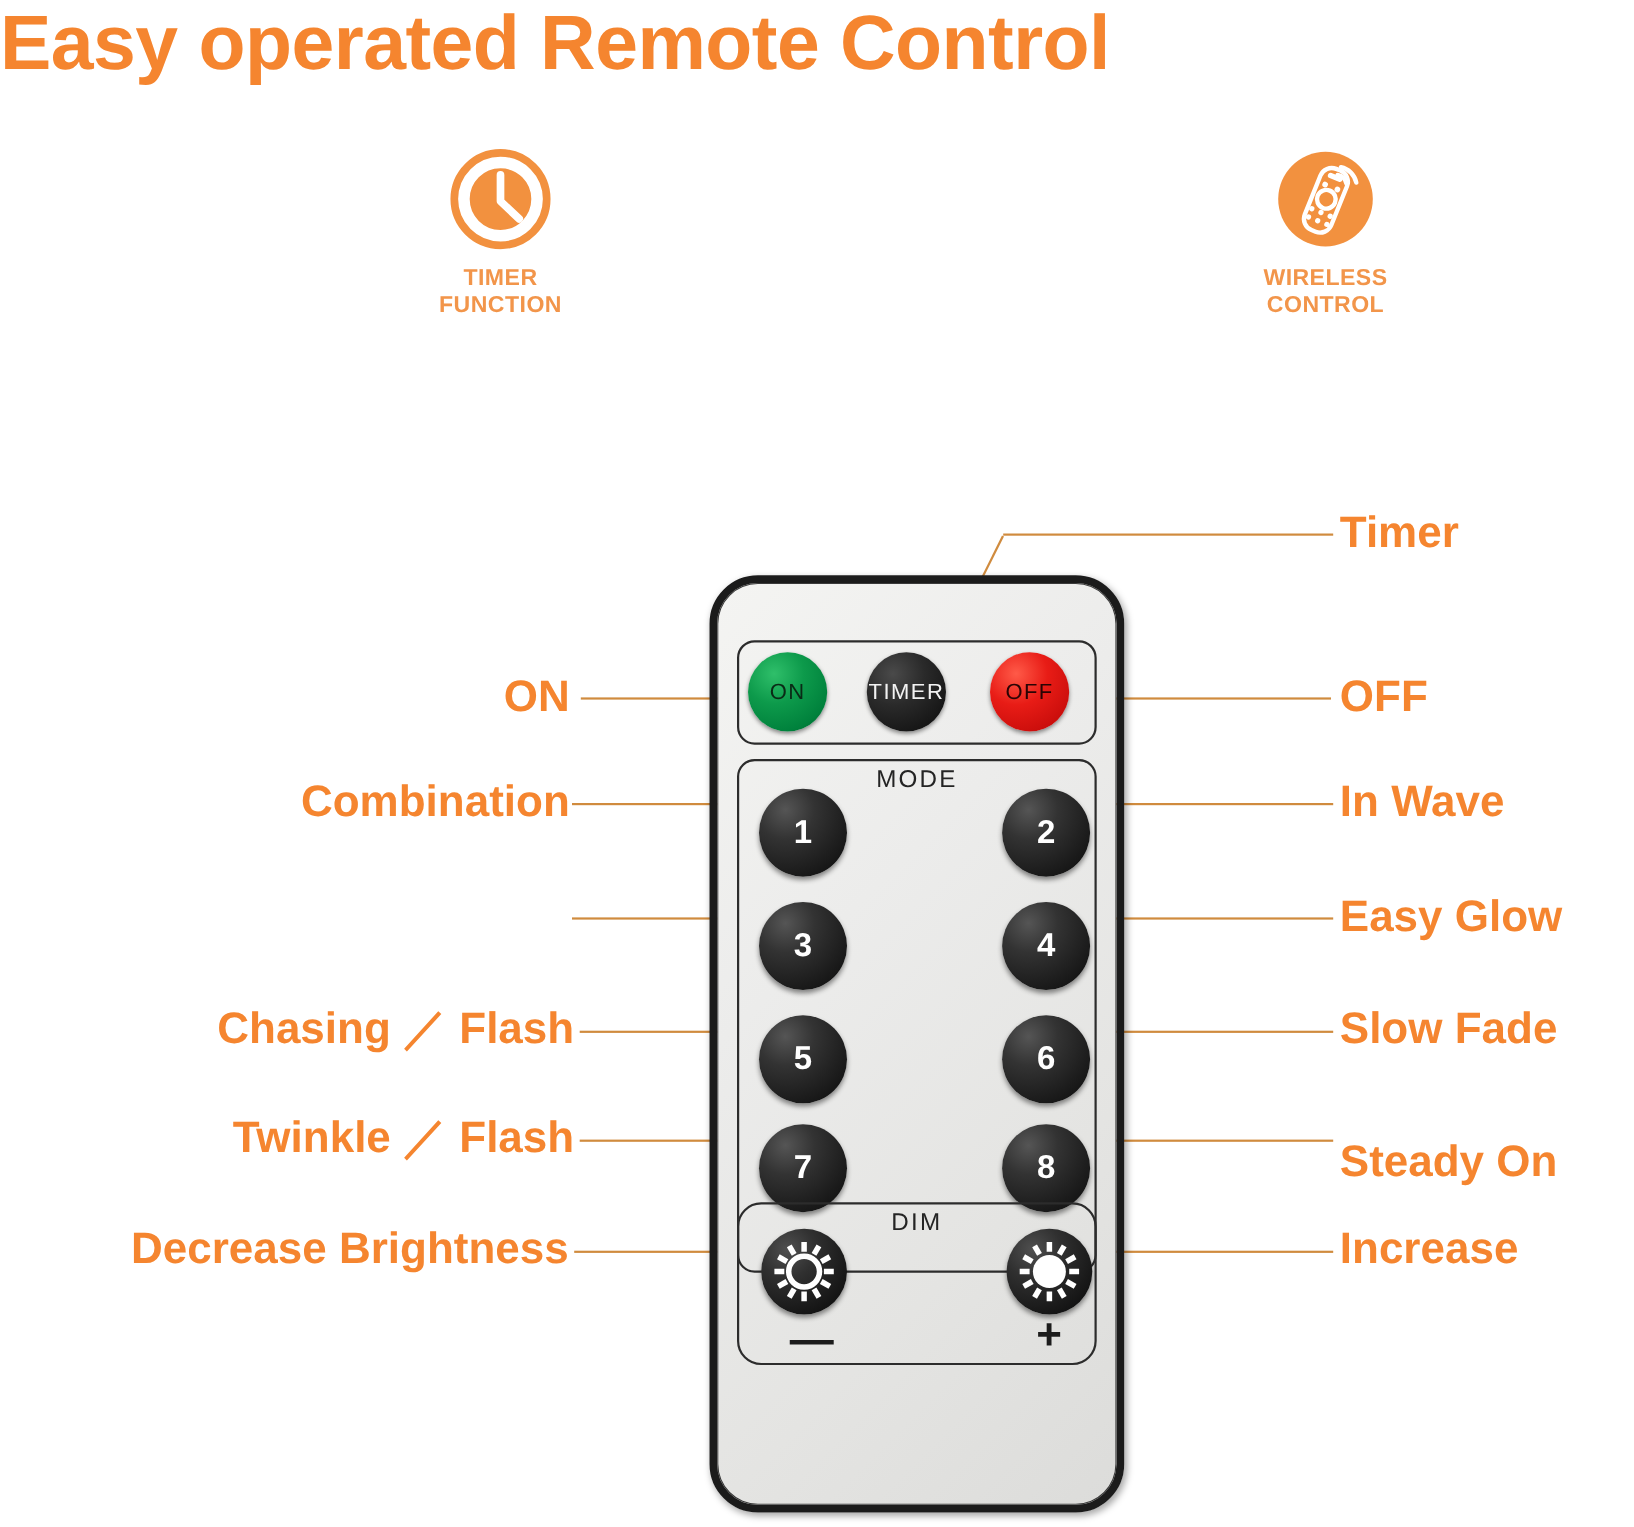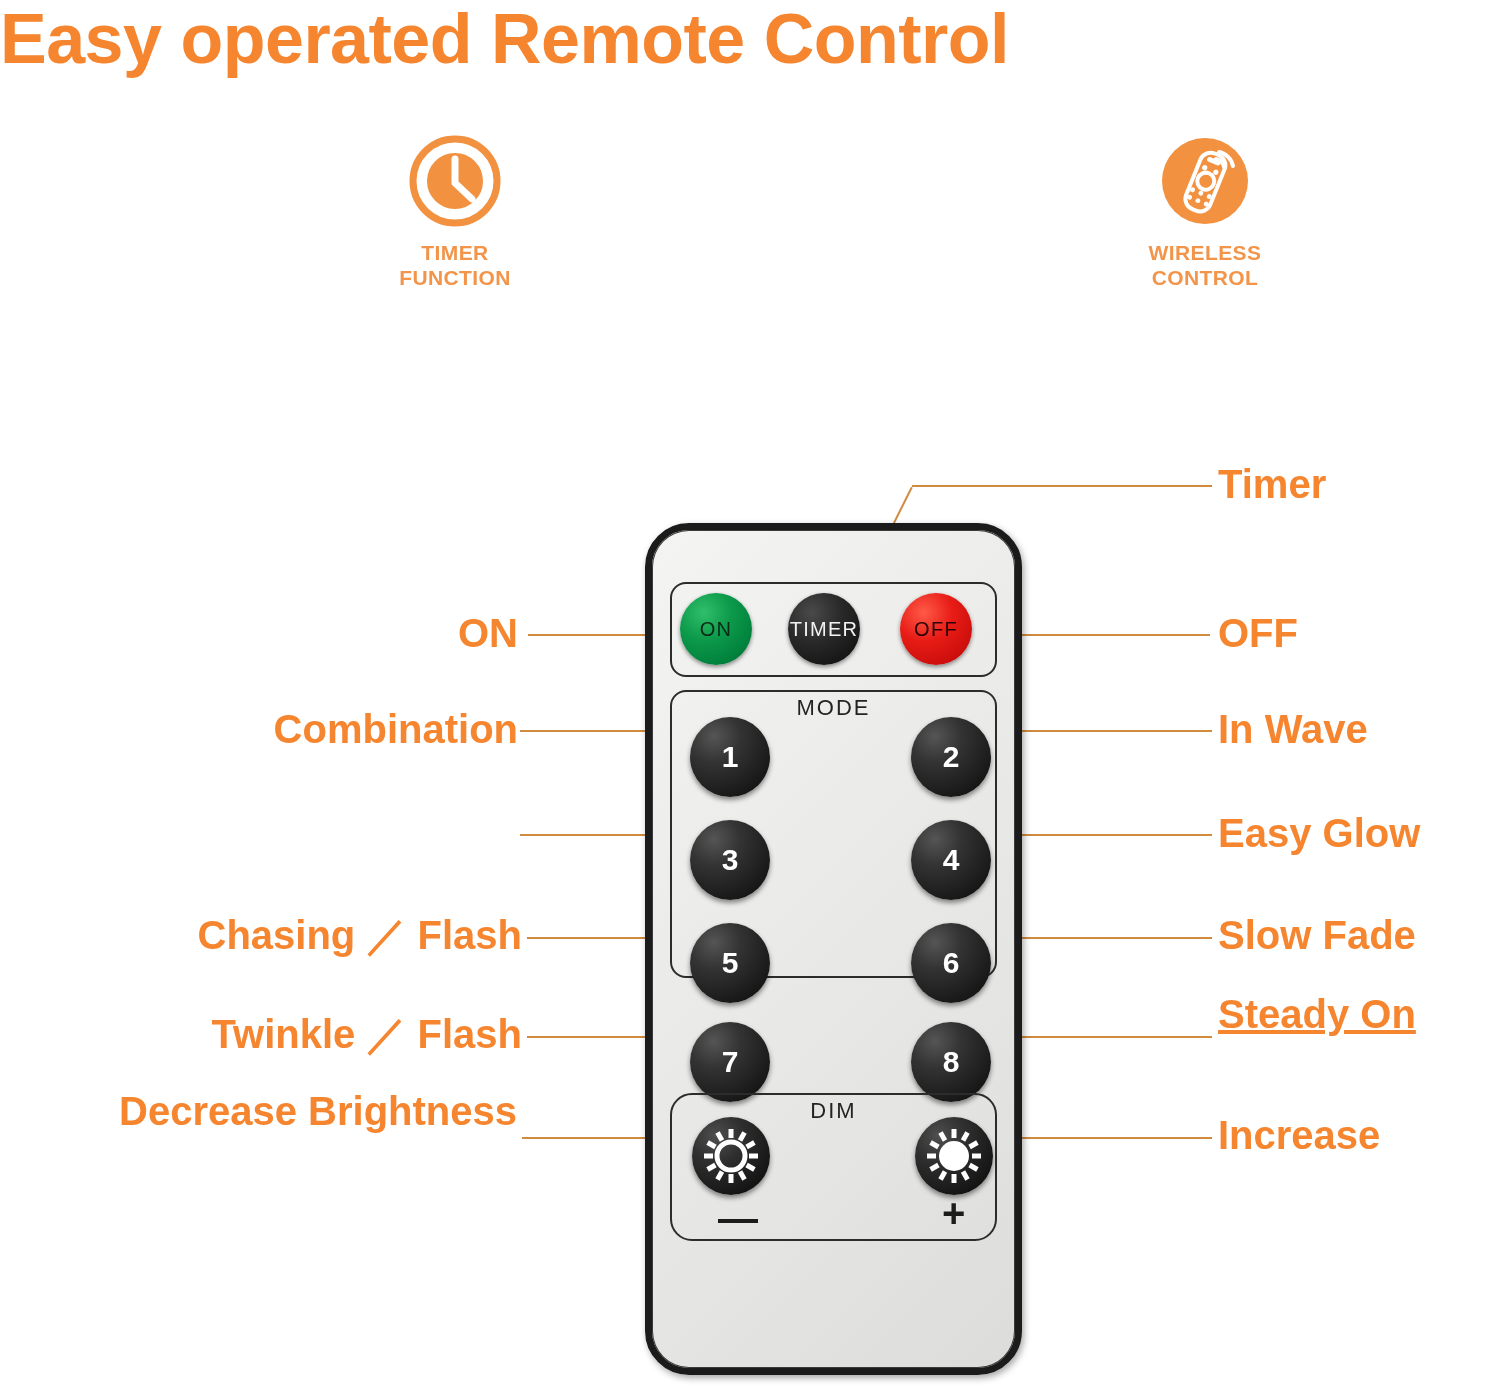--- a/index.html
+++ b/index.html
@@ -46,21 +46,21 @@
     border:7px solid #1b1b1b;
     box-shadow:0 0 0 1px #3a3a3a inset, 2px 3px 7px rgba(0,0,0,.35);
     box-sizing:border-box;
   }
   .panel{
     position:absolute;left:18px;right:18px;
     border:2px solid #2c2c2c;border-radius:16px;
     box-sizing:border-box;
   }
   #panel-power{top:52px;height:95px;}
-  #panel-mode{top:160px;height:288px;}
+  #panel-mode{top:160px;height:467px;}
   #panel-dim{top:563px;height:148px;border-radius:22px;}
 
   .panel-title{
     position:absolute;left:0;right:0;top:3px;text-align:center;
     font-size:22px;color:#242424;letter-spacing:2px;
     font-family:"Liberation Sans", sans-serif;
   }
 
   .btn{
     position:absolute;border-radius:50%;
@@ -276,23 +276,23 @@
       <div class="pm" style="left:46px;top:103px;">—</div>
       <div class="pm" style="left:270px;top:98px;">+</div>
     </div>
 
   </div>
 
   <div class="callout left" style="left:18px;top:610px;width:500px;">ON</div>
   <div class="callout left" style="left:18px;top:706px;width:500px;">Combination</div>
   <div class="callout left" style="left:12px;top:912px;width:510px;">Chasing ／ Flash</div>
   <div class="callout left" style="left:12px;top:1011px;width:510px;">Twinkle ／ Flash</div>
-  <div class="callout left" style="left:2px;top:1088px;width:515px;">Decrease Brightness</div>
+  <div class="callout left" style="left:2px;top:1112px;width:515px;">Decrease Brightness</div>
 
   <div class="callout right" style="left:1218px;top:461px;">Timer</div>
   <div class="callout right" style="left:1218px;top:610px;">OFF</div>
   <div class="callout right" style="left:1218px;top:706px;">In Wave</div>
   <div class="callout right" style="left:1218px;top:810px;">Easy Glow</div>
   <div class="callout right" style="left:1218px;top:912px;">Slow Fade</div>
-  <div class="callout right" style="left:1218px;top:991px;text-decoration:underline;">Steady On</div>
+  <div class="callout right" style="left:1218px;top:1033px;">Steady On</div>
   <div class="callout right" style="left:1218px;top:1112px;">Increase</div>
 
 </div>
 
 </body></html>

